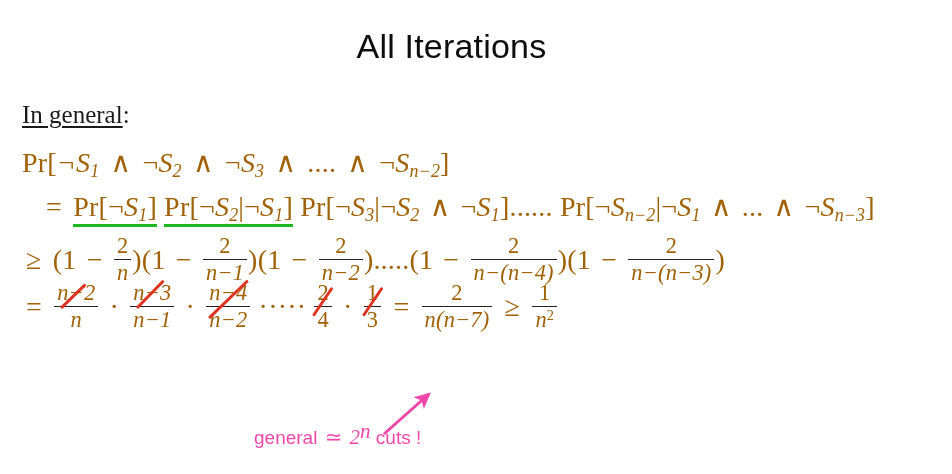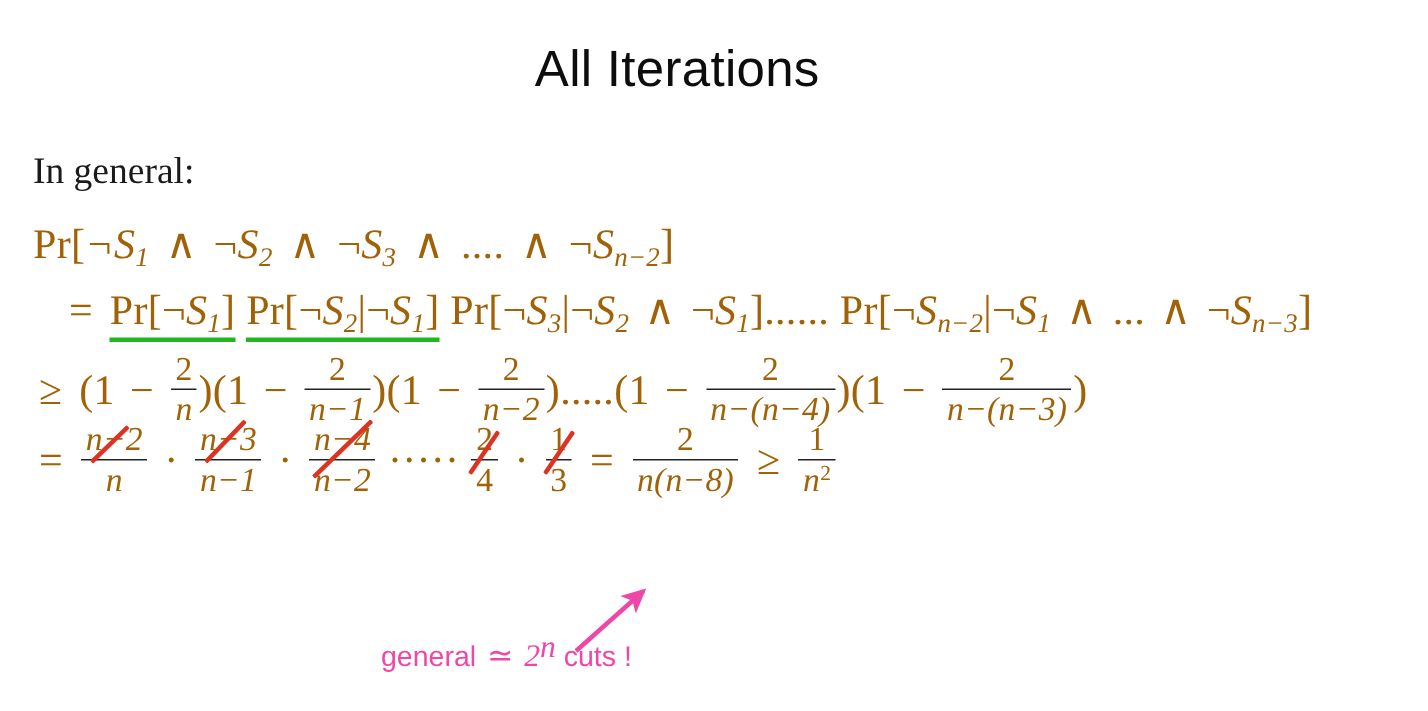--- a/index.html
+++ b/index.html
@@ -43,20 +43,21 @@
     left: 22px;
     font-family: "Liberation Serif", serif;
     font-size: 25px;
     color: #1a1a1a;
     white-space: nowrap;
   }
   .lead-general { top: 101px; }
   .lead-problem { top: 366px; }
 
   .u-black {
+    text-decoration: underline;
     text-decoration-thickness: 1.6px;
     text-underline-offset: 3px;
     text-decoration-color: #1a1a1a;
   }
   .u-pink {
     text-decoration: underline;
     text-decoration-thickness: 2.2px;
     text-underline-offset: 2px;
     text-decoration-color: #ef47a8;
   }
@@ -193,21 +194,21 @@
     <span class="frac"><span class="num mi">n−2</span><span class="den mi">n</span><span class="cancel" style="left:6px;top:26px;width:34px;transform:rotate(-44deg)"></span></span>
     <span class="opn">·</span>
     <span class="frac"><span class="num mi">n−3</span><span class="den mi">n−1</span><span class="cancel" style="left:6px;top:26px;width:38px;transform:rotate(-46deg)"></span></span>
     <span class="opn">·</span>
     <span class="frac"><span class="num mi">n−4</span><span class="den mi">n−2</span><span class="cancel" style="left:2px;top:36px;width:54px;transform:rotate(-44deg)"></span></span>
     <span>·····</span>
     <span class="frac"><span class="num">2</span><span class="den">4</span><span class="cancel" style="left:-2px;top:34px;width:34px;transform:rotate(-56deg)"></span></span>
     <span class="opn">·</span>
     <span class="frac"><span class="num">1</span><span class="den">3</span><span class="cancel" style="left:-2px;top:34px;width:34px;transform:rotate(-56deg)"></span></span>
     <span class="op">=</span>
-    <span class="frac"><span class="num">2</span><span class="den mi">n(n−8)</span></span>
+    <span class="frac"><span class="num">2</span><span class="den mi">n(n−7)</span></span>
     <span class="op">≥</span>
     <span class="frac"><span class="num">1</span><span class="den mi">n<sup class="s" style="font-style:normal">2</sup></span></span>
   </div>
 
 
   <svg class="pink-arrow" viewBox="0 0 70 56">
     <defs>
       <marker id="ah" markerWidth="6" markerHeight="6" refX="4.6" refY="3" orient="auto">
         <path d="M0,0.4 L5.4,3 L0,5.6 L1.3,3 Z" fill="#ef47a8"></path>
       </marker>

